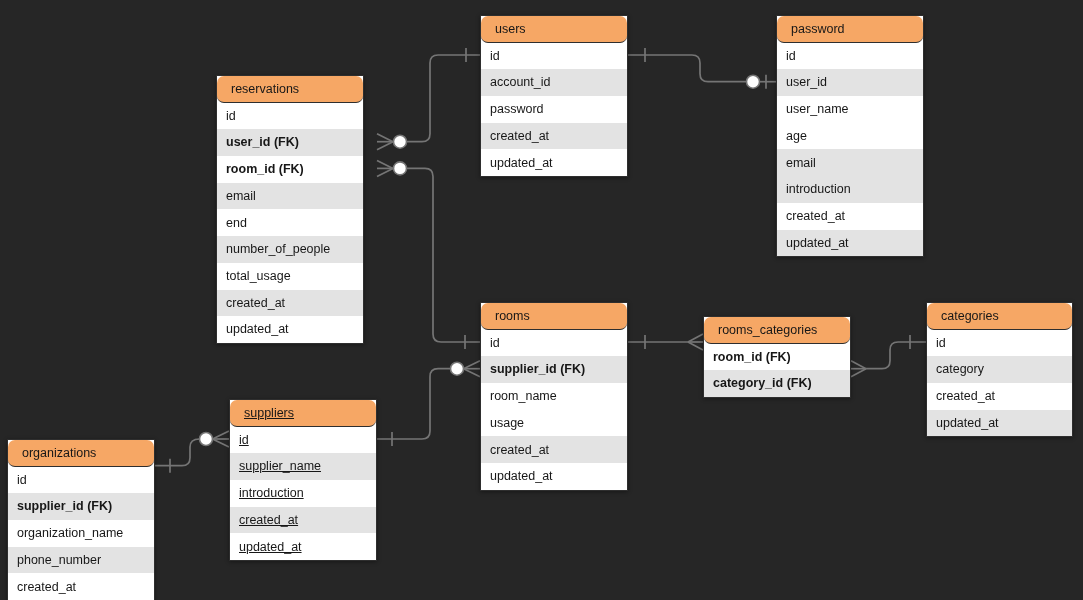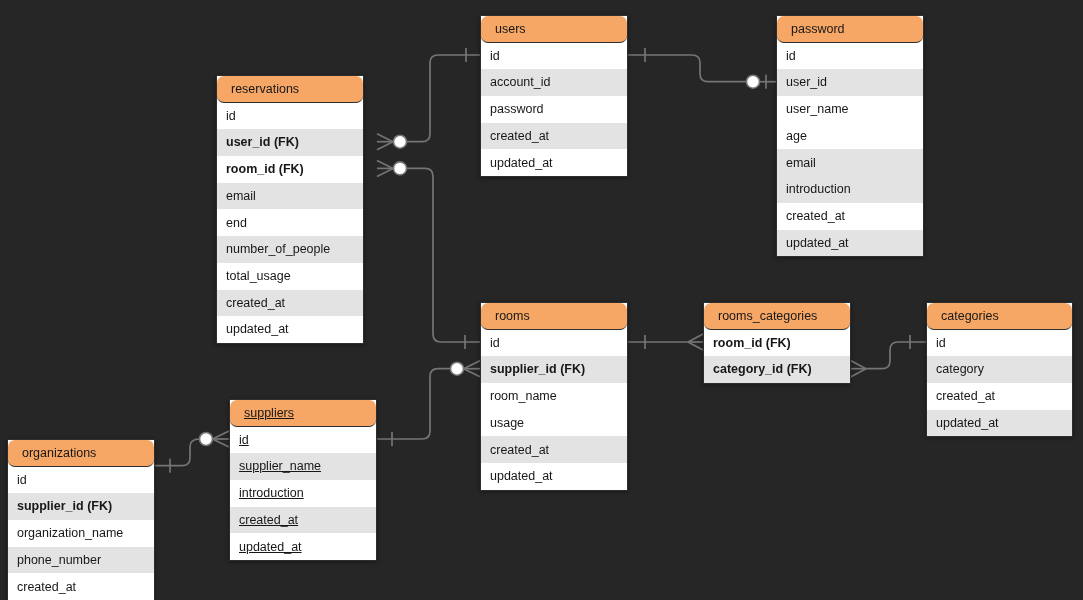--- a/index.html
+++ b/index.html
@@ -127,21 +127,21 @@
     </div>
     <div class="tbl" style="left: 480px; top: 302px; width: 148px;">
       <div class="tbl-header">rooms</div>
       <div class="tbl-row">id</div>
       <div class="tbl-row alt fk">supplier_id (FK)</div>
       <div class="tbl-row">room_name</div>
       <div class="tbl-row">usage</div>
       <div class="tbl-row alt">created_at</div>
       <div class="tbl-row">updated_at</div>
     </div>
-    <div class="tbl" style="left: 703px; top: 302px; width: 148px;">
+    <div class="tbl" style="left: 703px; top: 316px; width: 148px;">
       <div class="tbl-header">rooms_categories</div>
       <div class="tbl-row fk">room_id (FK)</div>
       <div class="tbl-row alt fk">category_id (FK)</div>
     </div>
     <div class="tbl" style="left: 926px; top: 302px; width: 147px; text-align: center;">
       <div class="tbl-header">categories</div>
       <div class="tbl-row">id</div>
       <div class="tbl-row alt">category</div>
       <div class="tbl-row">created_at</div>
       <div class="tbl-row alt">updated_at</div>

